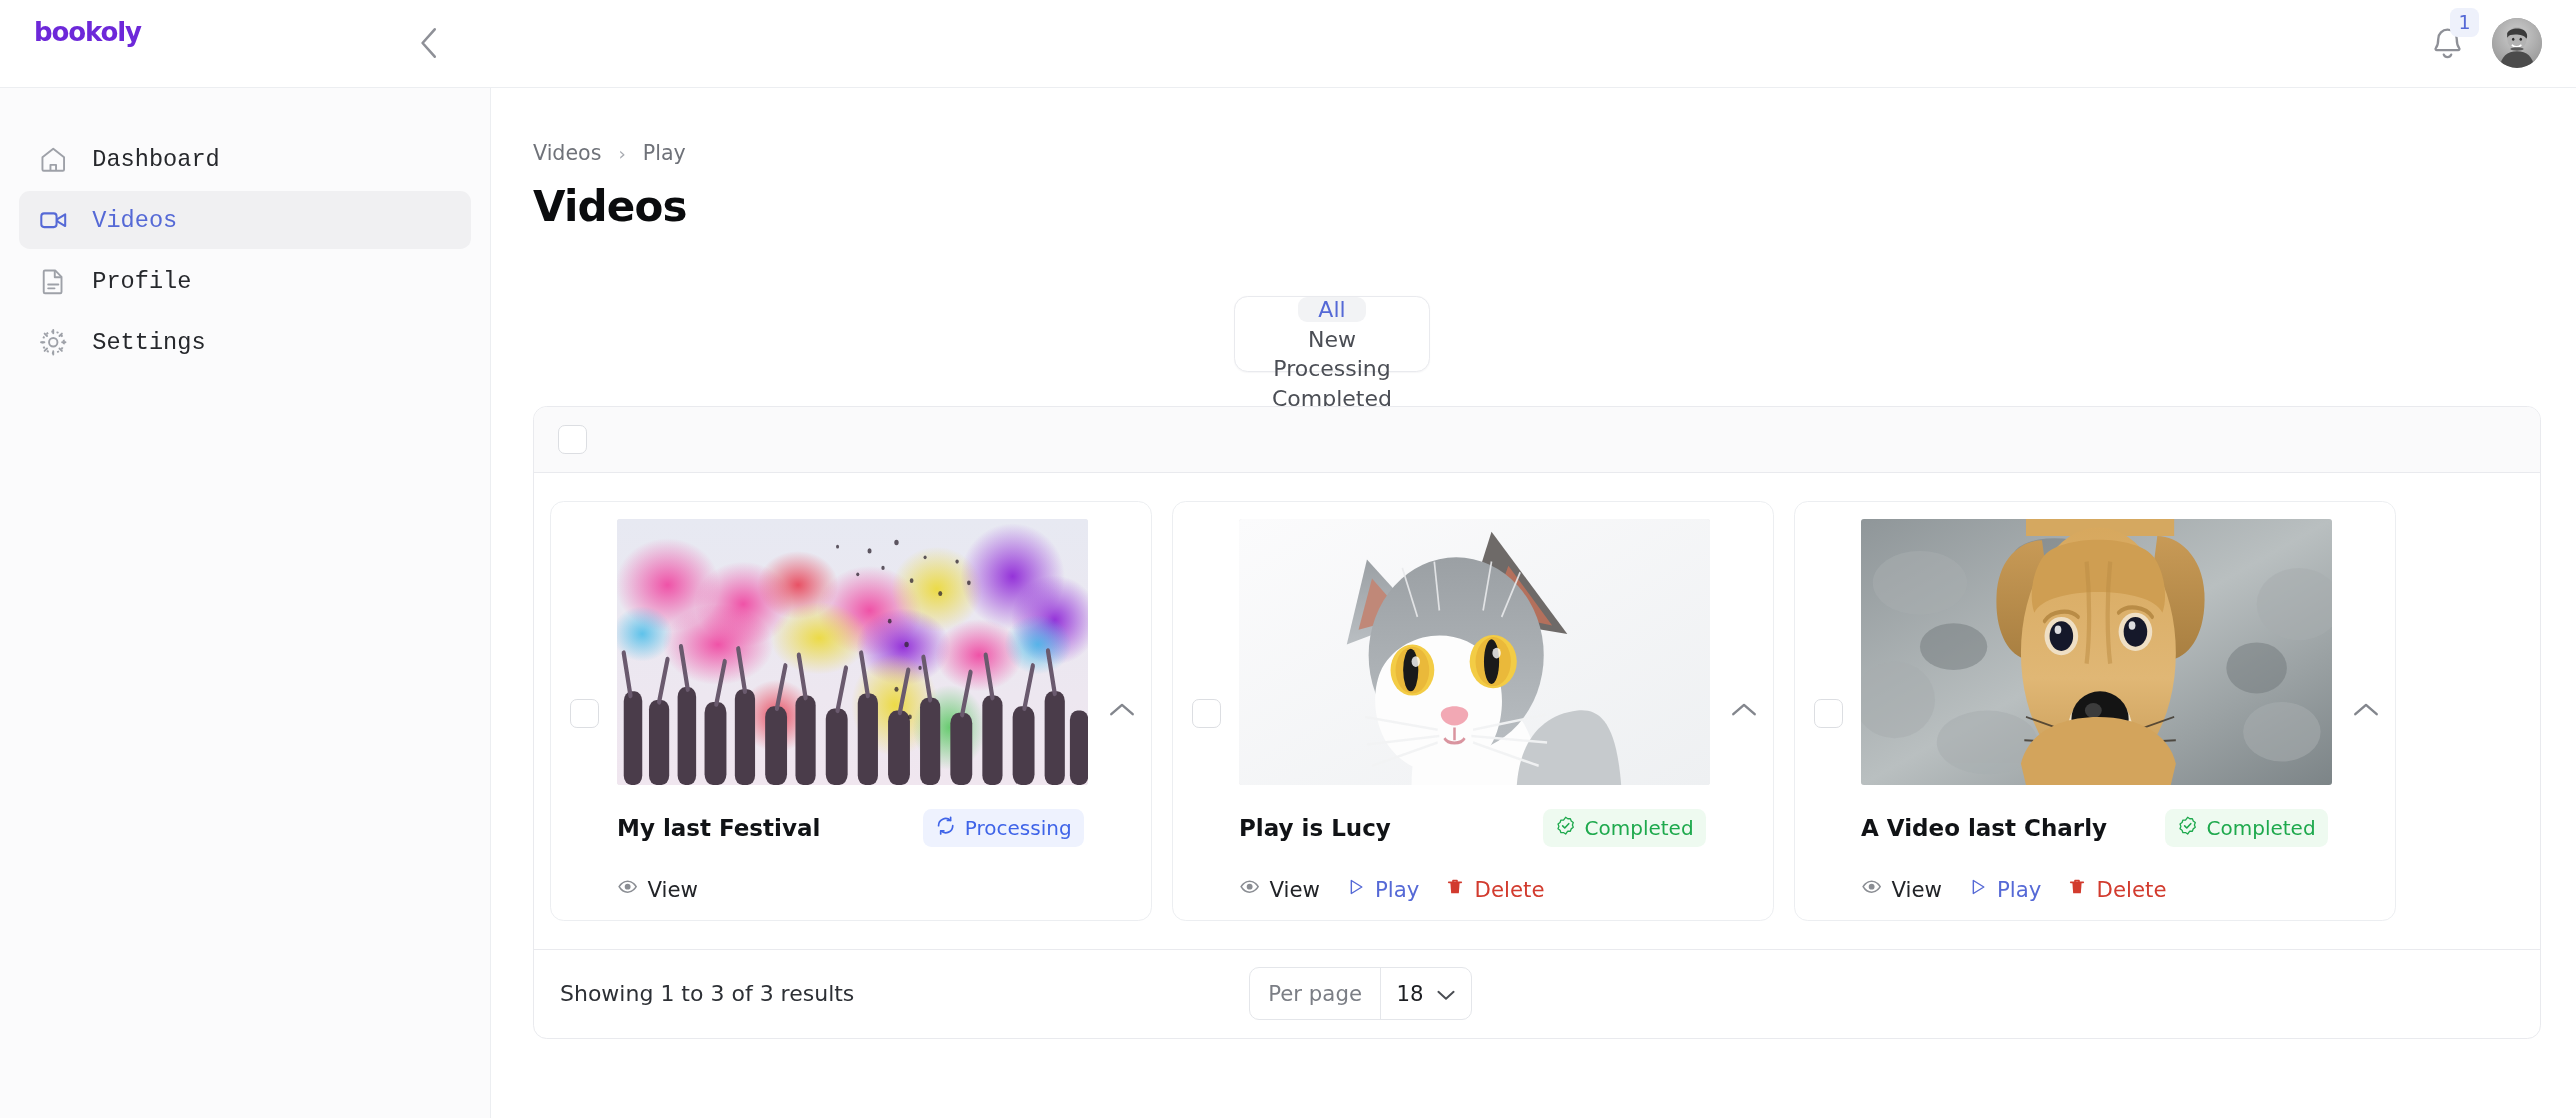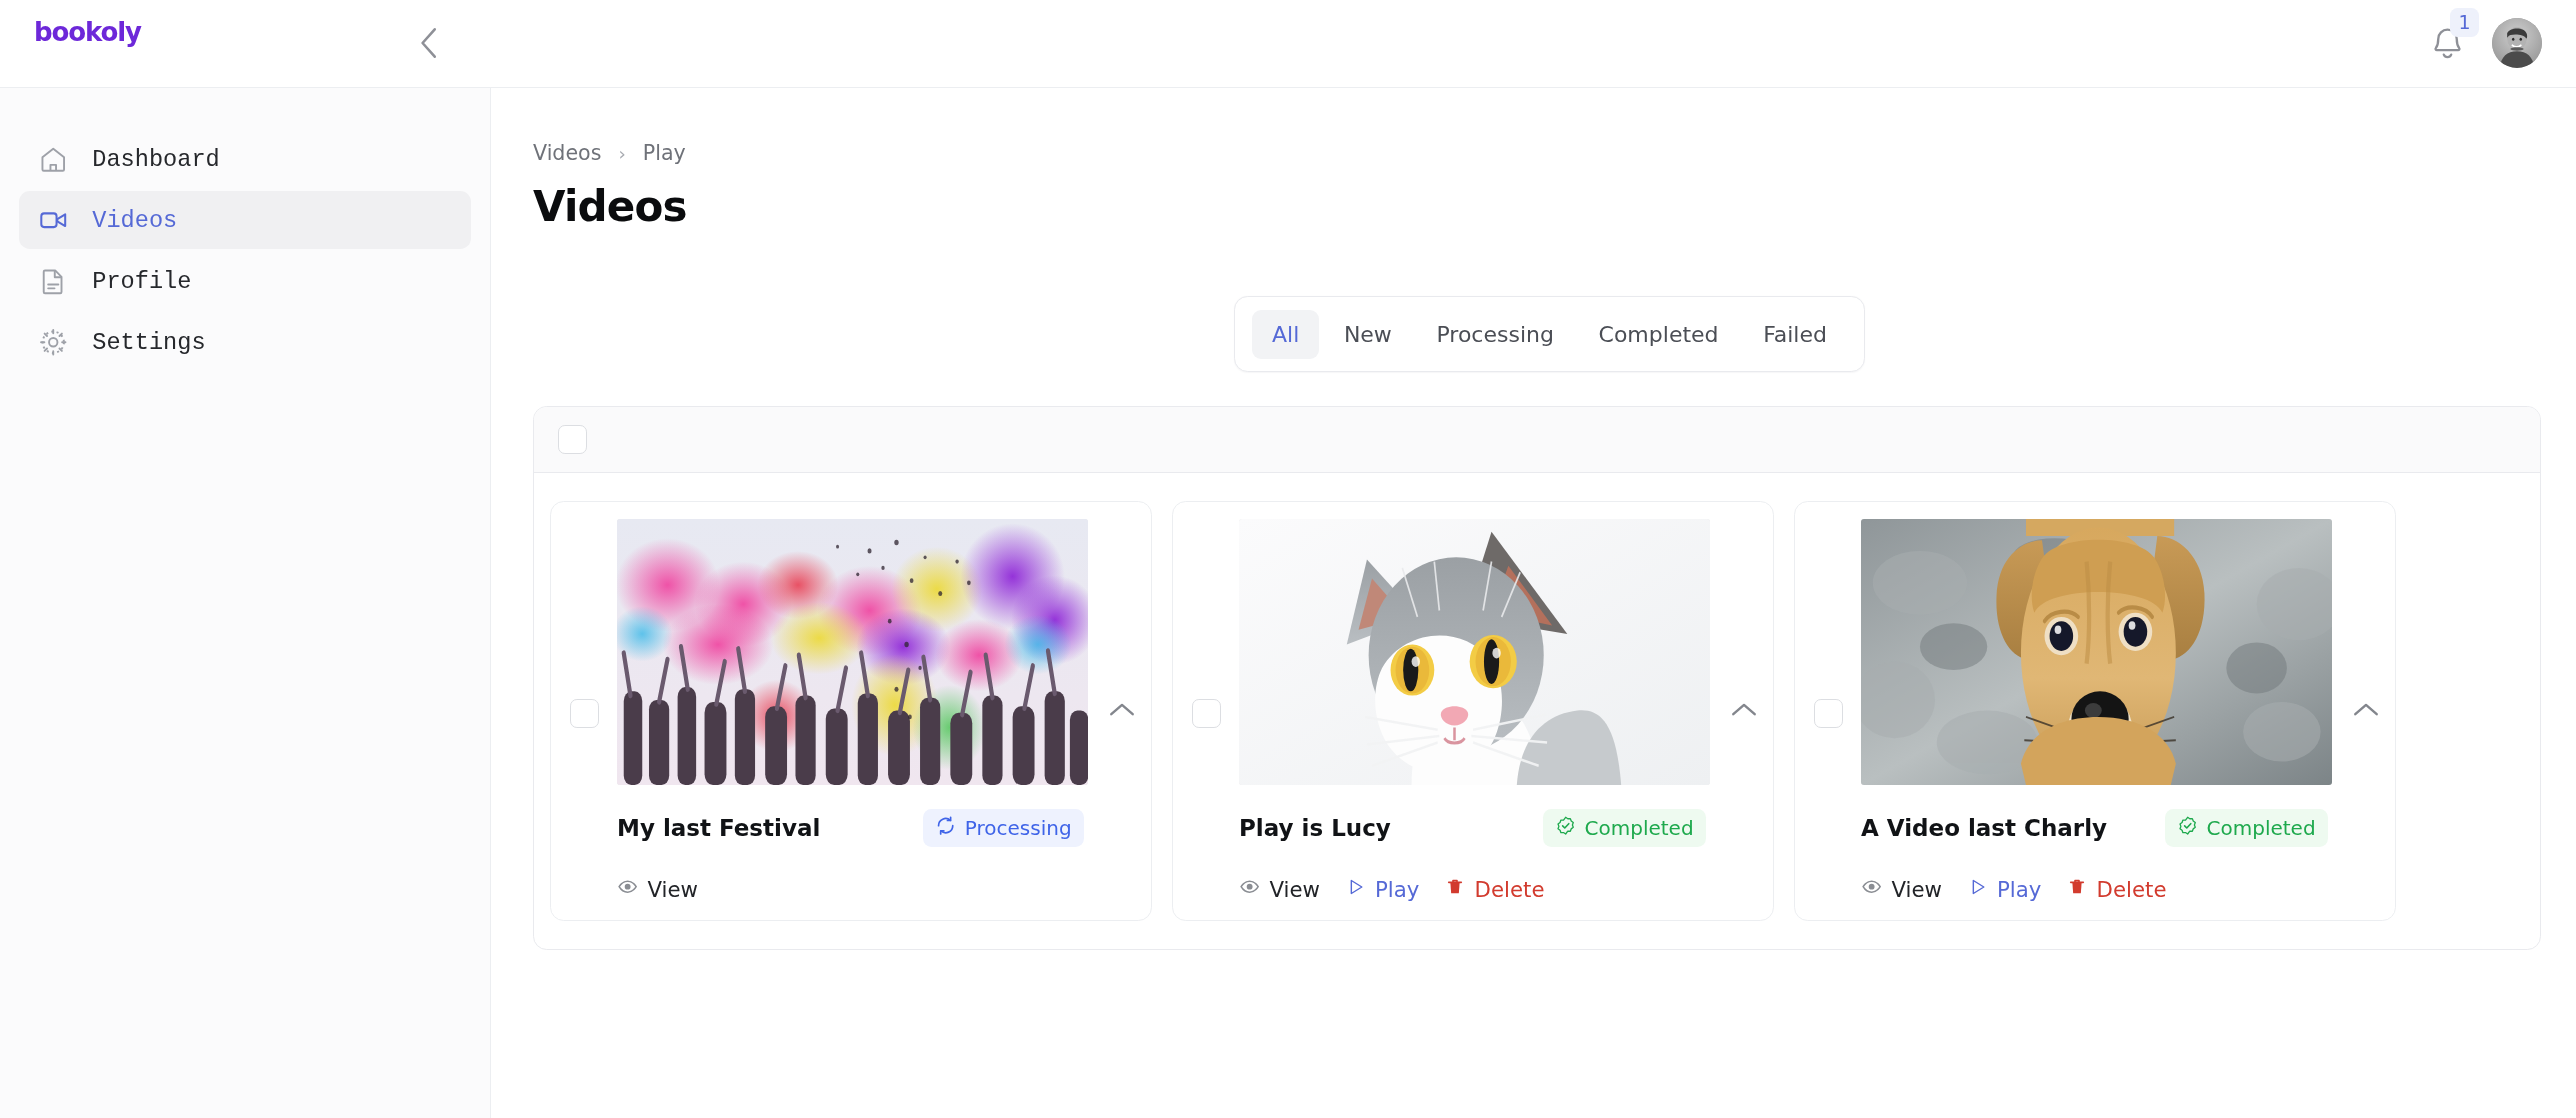--- a/index.html
+++ b/index.html
@@ -130,20 +130,21 @@
     left: 1234px; top: 296px;
     height: 76px;
     background: #ffffff;
     border: 0.8px solid #e9eaee;
     border-radius: 13.7px;
     display: flex;
     align-items: center;
     padding: 0 17px;
     gap: 4.6px;
     box-shadow: 0 0.8px 1.5px rgba(16,24,40,.04);
+    flex-direction: column;
   }
   .tab {
     height: 49px;
     padding: 0 20px;
     display: flex; align-items: center;
     border-radius: 9.1px;
     font-size: 22px;
     color: #4b4e55;
     cursor: pointer;
     font-family: "DejaVu Sans", sans-serif;
@@ -774,14 +775,28 @@
         <span>
           <svg width="26" height="17" viewBox="0 0 34 22" fill="none">
             <path d="M3 17 L17 5 L31 17" stroke="#83868d" stroke-width="3.2" stroke-linecap="round" stroke-linejoin="round"></path>
           </svg>
         </span>
       </div>
     </div>
 
   </div>
 
+  <div class="panel-foot">
+    <div class="results-text">Showing 1 to 3 of 3 results</div>
+    <div class="perpage">
+      <div class="perpage-label">Per page</div>
+      <div class="perpage-val">
+        <span>18</span>
+        <span>
+          <svg width="20" height="13.7" viewBox="0 0 26 18" fill="none">
+            <path d="M3 5 L13 14 L23 5" stroke="#4a4d53" stroke-width="2.6" stroke-linecap="round" stroke-linejoin="round"></path>
+          </svg>
+        </span>
+      </div>
+    </div>
+  </div>
 </div>
 
 
 </body></html>

